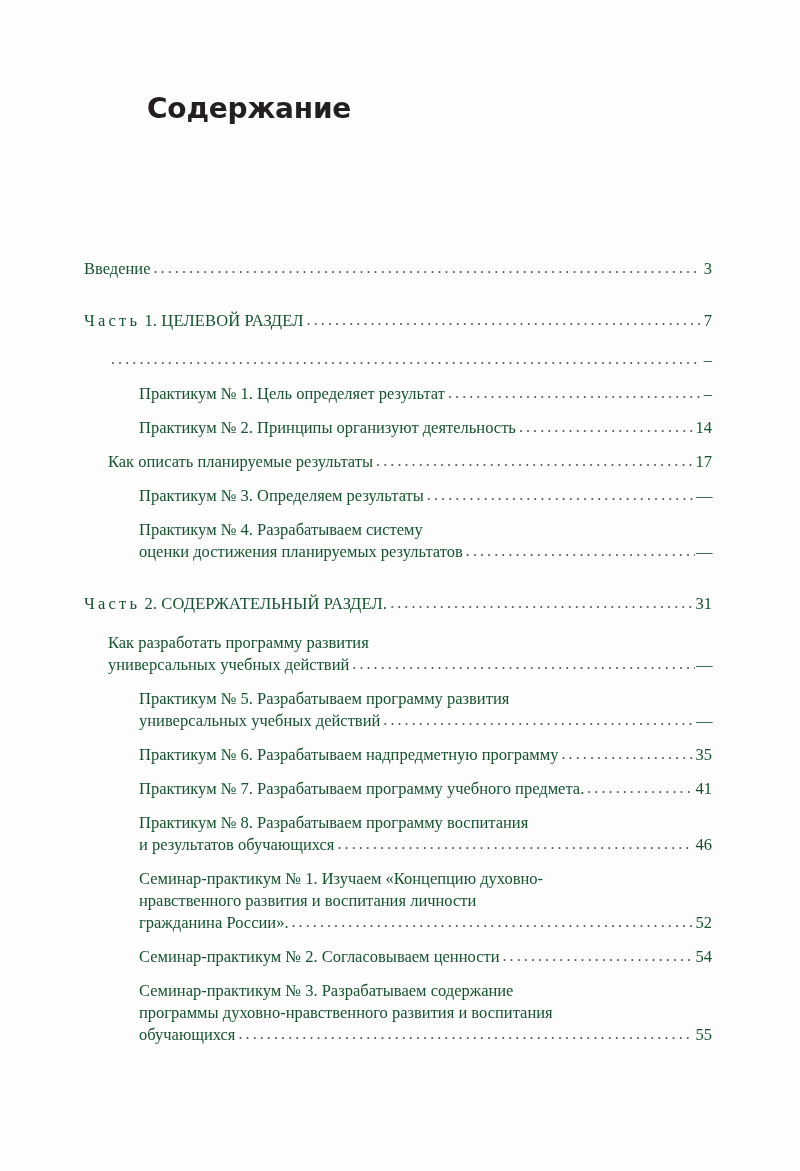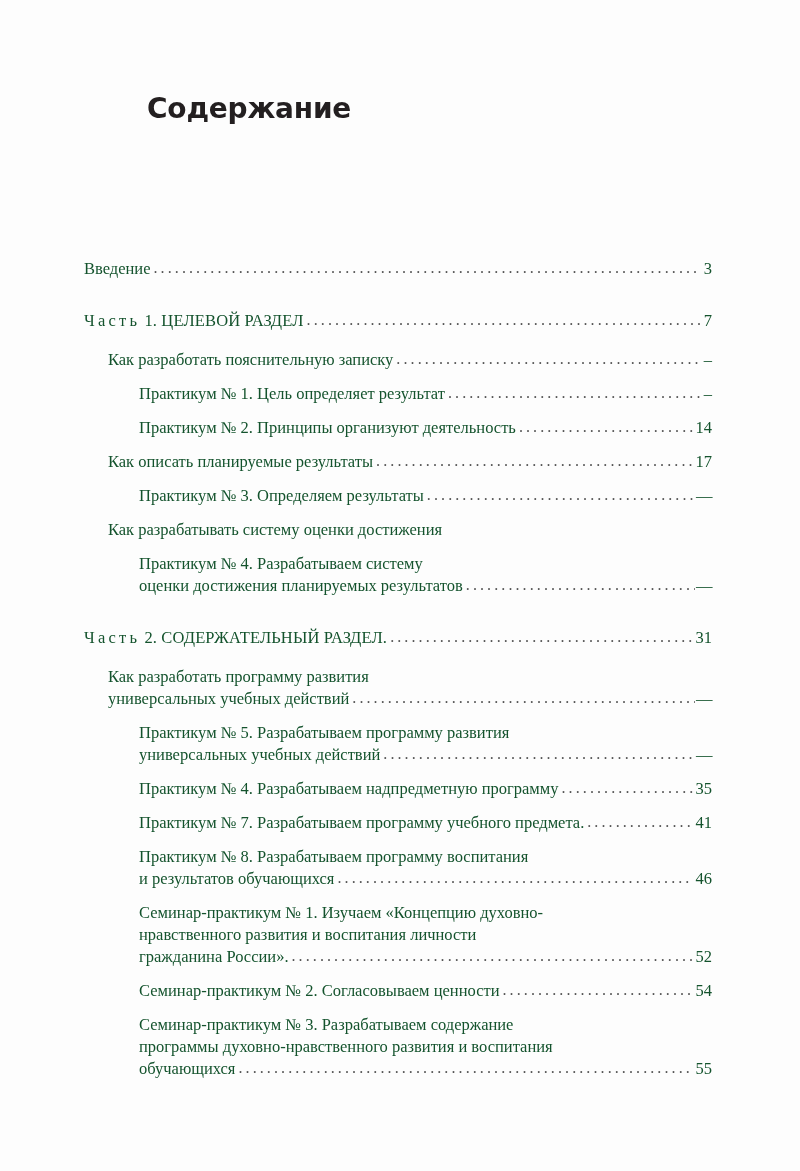--- a/index.html
+++ b/index.html
@@ -130,21 +130,20 @@
       </div>
       <div class="entry lvl0 gap-part">
         <div class="leader-row">
           <span class="leader-text"><span class="part-word">Часть</span><span class="part-rest"> 1. ЦЕЛЕВОЙ РАЗДЕЛ</span></span>
           <span class="leader-dots"></span>
           <span class="leader-page">7</span>
         </div>
       </div>
       <div class="entry lvl1 gap-normal">
         <div class="leader-row">
-          <span class="leader-text">Как разработать пояснительную записку</span>
           <span class="leader-dots"></span>
           <span class="leader-page dash-en">–</span>
         </div>
       </div>
       <div class="entry lvl2 gap-normal">
         <div class="leader-row">
           <span class="leader-text">Практикум № 1. Цель определяет результат</span>
           <span class="leader-dots"></span>
           <span class="leader-page dash-en">–</span>
         </div>
@@ -164,21 +163,20 @@
         </div>
       </div>
       <div class="entry lvl2 gap-normal">
         <div class="leader-row">
           <span class="leader-text">Практикум № 3. Определяем результаты</span>
           <span class="leader-dots"></span>
           <span class="leader-page dash-em">—</span>
         </div>
       </div>
       <div class="entry lvl1 gap-normal">
-        <span class="line">Как разрабатывать систему оценки достижения</span>
       </div>
       <div class="entry lvl2 gap-prepart">
         <span class="line">Практикум № 4. Разрабатываем систему</span>
         <div class="leader-row">
           <span class="leader-text">оценки достижения планируемых результатов </span>
           <span class="leader-dots"></span>
           <span class="leader-page dash-em">—</span>
         </div>
       </div>
       <div class="entry lvl0 gap-part">
@@ -199,21 +197,21 @@
       <div class="entry lvl2 gap-normal">
         <span class="line">Практикум № 5. Разрабатываем программу развития</span>
         <div class="leader-row">
           <span class="leader-text">универсальных учебных действий </span>
           <span class="leader-dots"></span>
           <span class="leader-page dash-em">—</span>
         </div>
       </div>
       <div class="entry lvl2 gap-normal">
         <div class="leader-row">
-          <span class="leader-text">Практикум № 4. Разрабатываем надпредметную программу </span>
+          <span class="leader-text">Практикум № 6. Разрабатываем надпредметную программу </span>
           <span class="leader-dots"></span>
           <span class="leader-page">35</span>
         </div>
       </div>
       <div class="entry lvl2 gap-normal">
         <div class="leader-row">
           <span class="leader-text">Практикум № 7. Разрабатываем программу учебного предмета.</span>
           <span class="leader-dots"></span>
           <span class="leader-page">41</span>
         </div>

